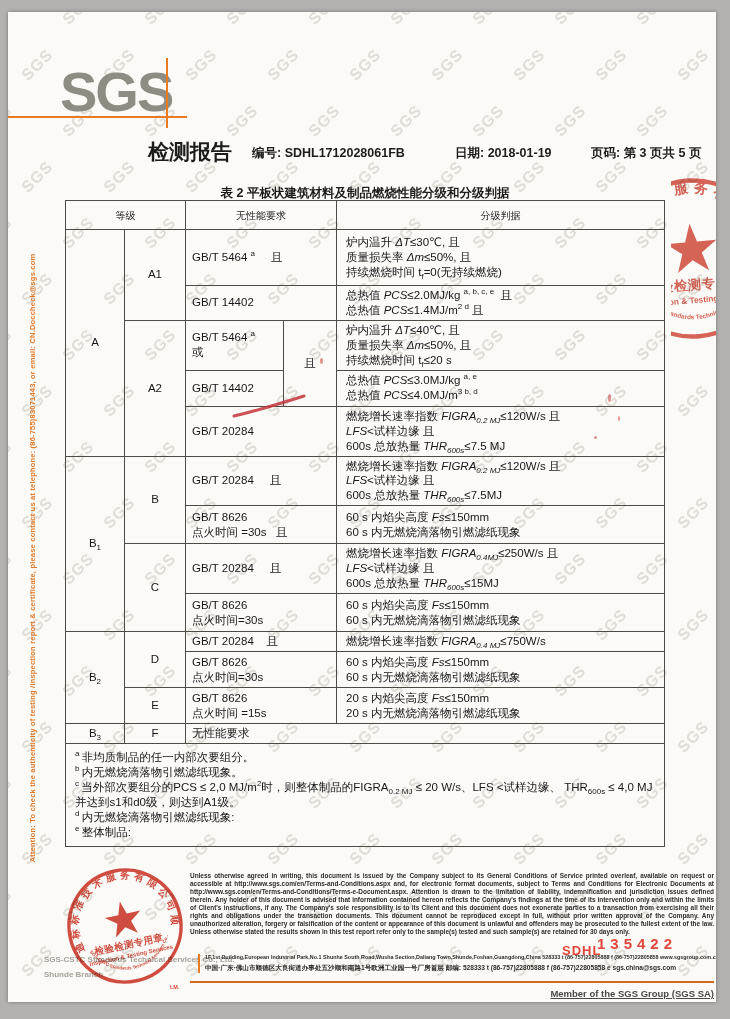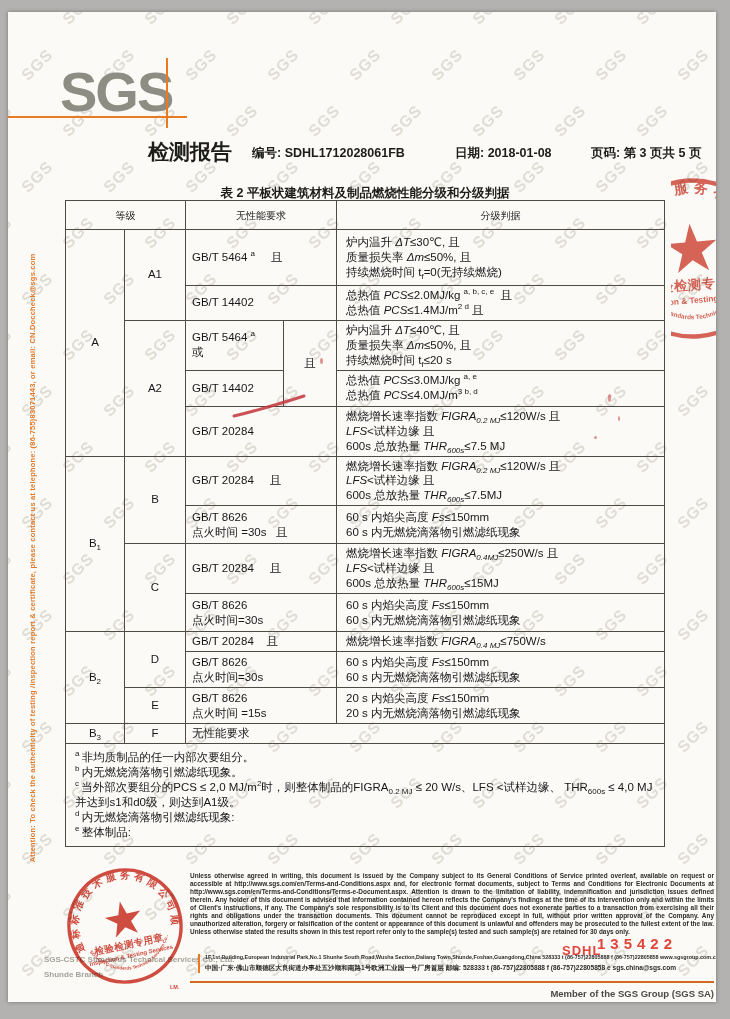--- a/index.html
+++ b/index.html
@@ -44,21 +44,21 @@
   .sdhl{position:absolute;left:554px;top:931px;font-size:13px;font-weight:bold;
         color:#e2463b;letter-spacing:1px;}
   .code{position:absolute;left:589px;top:923px;font-size:15px;font-weight:600;
         color:#e2463b;letter-spacing:5px;}
   .addr{position:absolute;left:190px;top:942px;width:516px;color:#2b2b29;
         border-left:2px solid #e87b22;padding-left:5px;}
   .addr1{font-size:5.4px;white-space:nowrap;font-weight:600;}
   .addr2{font-size:6.6px;white-space:nowrap;font-weight:600;margin-top:4px;}
   .orange-rule{position:absolute;left:182px;top:969px;width:524px;height:2px;background:#d3691f;}
   .member{position:absolute;left:500px;top:976px;width:206px;text-align:right;
-          font-size:9.5px;color:#4a4a46;font-weight:600;}
+          font-size:9.5px;color:#4a4a46;font-weight:600;text-decoration:underline;}
   .gray-co1{position:absolute;left:36px;top:943px;font-size:8px;color:#a5a299;font-weight:600;white-space:nowrap;}
   .gray-co2{position:absolute;left:36px;top:958px;font-size:8px;color:#a5a299;font-weight:600;}
   .lm{position:absolute;left:162px;top:972px;font-size:5.5px;color:#d8453c;font-weight:bold;}
   
   .stamp1{position:absolute;left:47px;top:844px;width:140px;height:140px;
           transform:rotate(-12deg);opacity:.9;mix-blend-mode:multiply;z-index:3;}
   .stamp2-clip{position:absolute;left:663px;top:150px;width:45px;height:220px;
                overflow:hidden;z-index:3;opacity:.85;mix-blend-mode:multiply;}
   .stamp2-clip svg{position:absolute;left:-76px;top:-1px;transform:rotate(-5deg);}
   .ink-slash{position:absolute;left:222px;top:376px;z-index:3;opacity:.85;}
@@ -251,21 +251,21 @@
       <span class="wm" style="left: 626px; top: 996px;">SGS</span>
       <span class="wm" style="left: 708px; top: 996px;">SGS</span>
     </div>
 
   <div class="layer" style="inset:0;pointer-events:none;">
     <div class="logo-text">SGS</div>
     <div class="logo-vline"></div>
     <div class="logo-hline"></div>
     <div class="doc-title">检测报告</div>
     <div class="meta meta-no">编号: SDHL1712028061FB</div>
-    <div class="meta meta-date">日期: 2018-01-08</div>
+    <div class="meta meta-date">日期: 2018-01-19</div>
     <div class="meta meta-page">页码: 第 3 页共 5 页</div>
   </div>
 
   <div class="side-note">Attention: To check the authenticity of testing /inspection report &amp; certificate, please contact us at telephone: (86-755)83071443, or email: CN.Doccheck@sgs.com</div>
 
   <div class="tbl-title">表 2 平板状建筑材料及制品燃烧性能分级和分级判据</div>
 
   <table class="main">
     <tbody>
         <tr style="height:24px">

